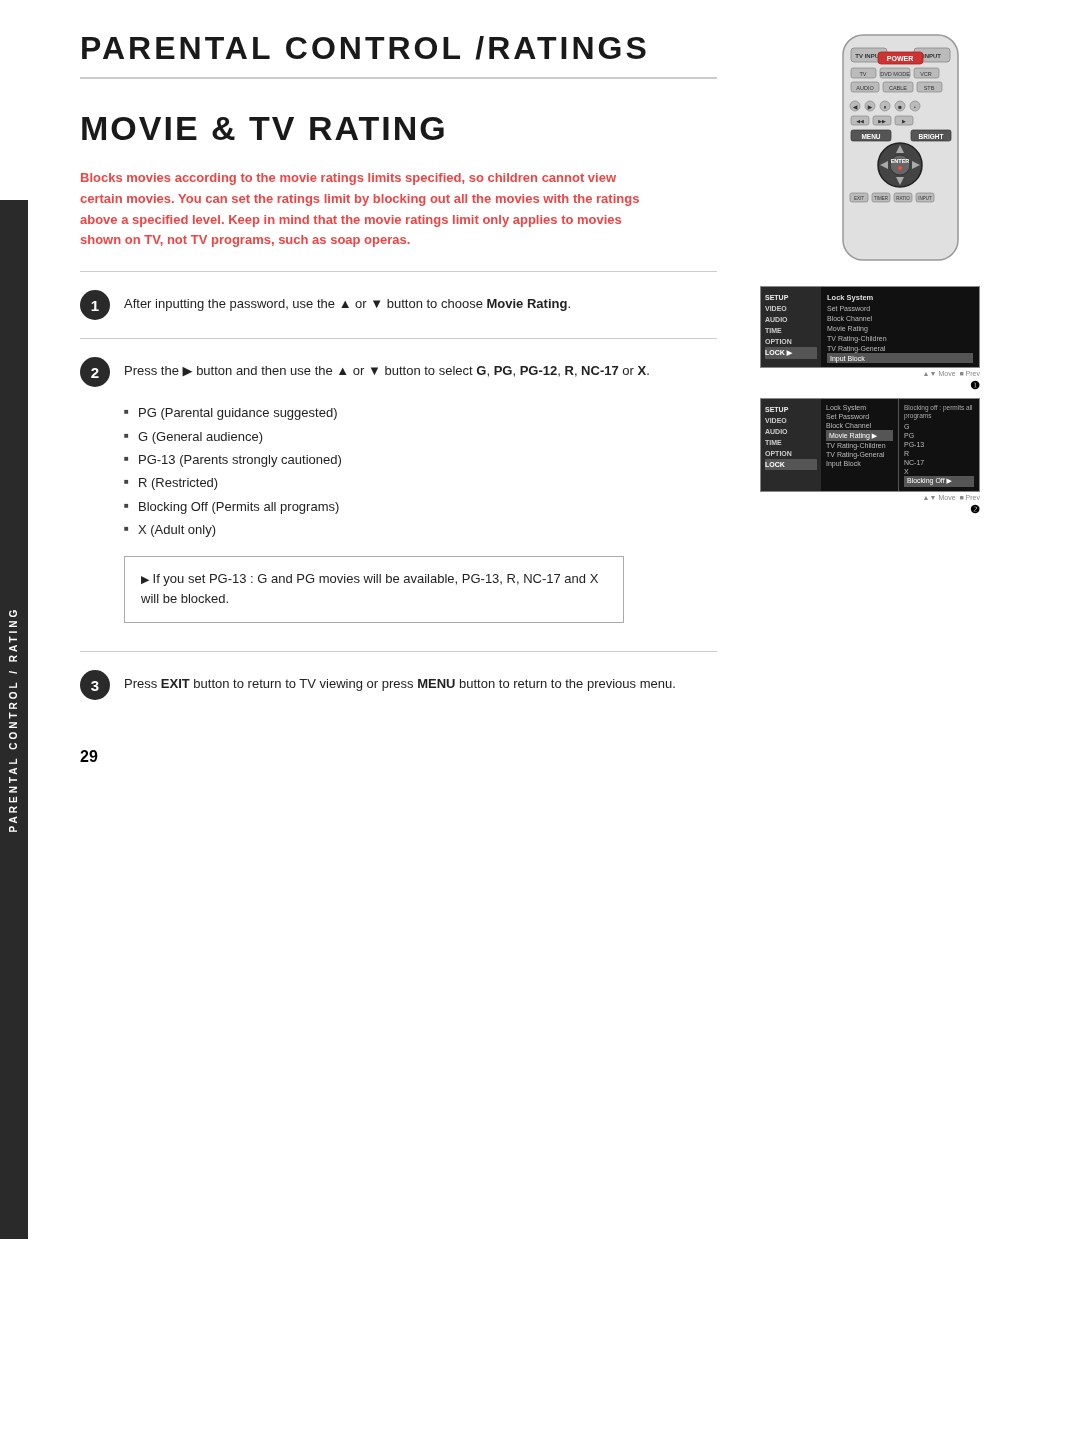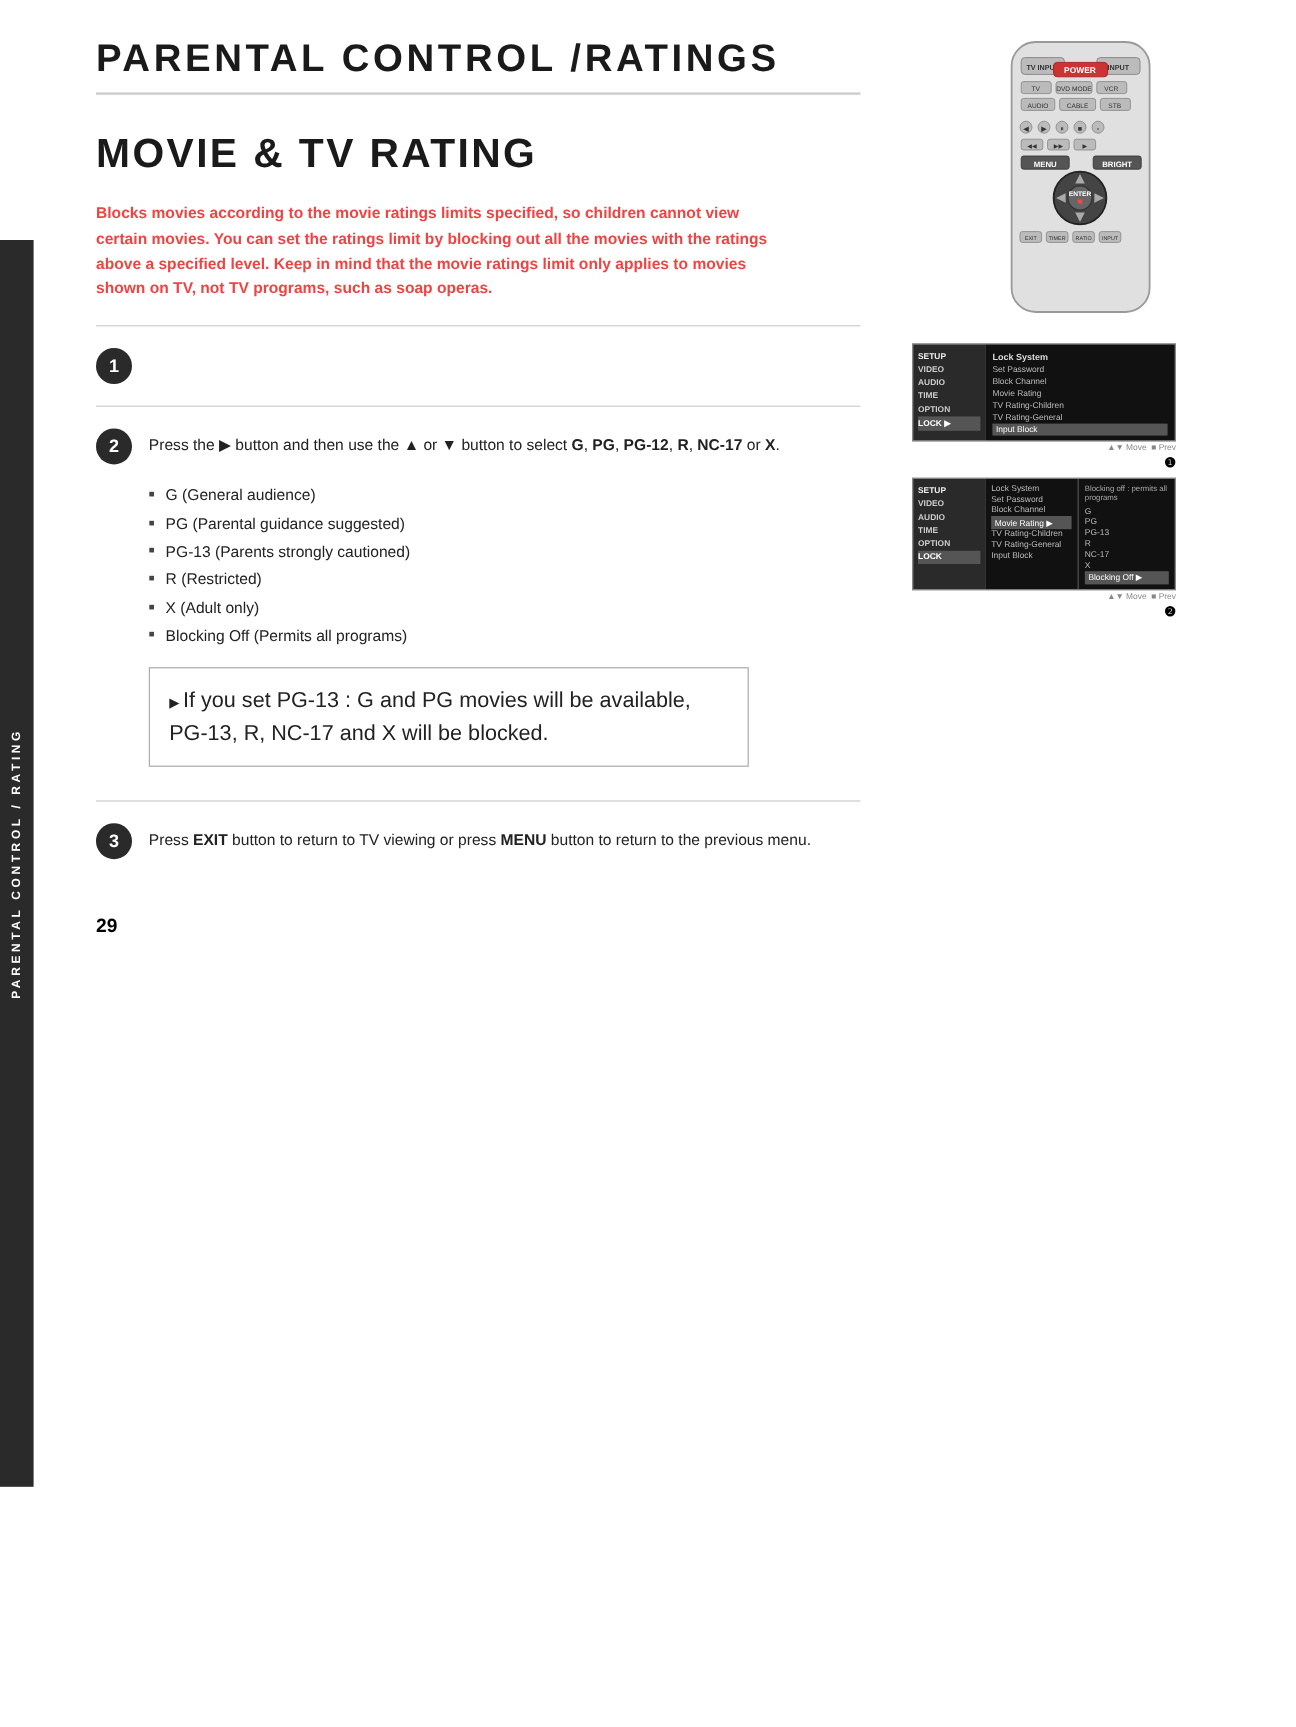--- a/index.html
+++ b/index.html
@@ -158,21 +158,21 @@
       left: 0;
       top: 4px;
       color: #444;
     }
 
     
     .info-box {
       border: 1px solid #aaa;
       padding: 12px 16px;
       margin: 10px 0 10px 44px;
-      font-size: 18px;
+      font-size: 13px;
       line-height: 1.6;
       color: #222;
       max-width: 500px;
     }
 
     .info-box::before {
       content: '▶ ';
       font-size: 11px;
     }
 
@@ -199,36 +199,37 @@
       <h1 class="page-title">PARENTAL CONTROL /RATINGS</h1>
 
       <h2 class="section-title">MOVIE &amp; TV RATING</h2>
 
 
       <p class="description-text">Blocks movies according to the movie ratings limits specified, so children cannot view certain movies. You can set the ratings limit by blocking out all the movies with the ratings above a specified level. Keep in mind that the movie ratings limit only applies to movies shown on TV, not TV programs, such as soap operas.</p>
 
       <div class="step-section">
         <div class="step-row">
           <div class="step-circle">1</div>
+          <p class="step-text">After inputting the password, use the ▲ or ▼ button to choose <strong>Movie Rating</strong>.</p>
         </div>
       </div>
 
       <div class="step-section">
         <div class="step-row">
           <div class="step-circle">2</div>
           <p class="step-text">Press the ▶ button and then use the ▲ or ▼ button to select <strong>G</strong>, <strong>PG</strong>, <strong>PG‑12</strong>, <strong>R</strong>, <strong>NC‑17</strong> or <strong>X</strong>.</p>
         </div>
 
         <ul class="bullet-list">
+          <li>PG (Parental guidance suggested)</li>
           <li>G (General audience)</li>
-          <li>PG (Parental guidance suggested)</li>
           <li>PG-13 (Parents strongly cautioned)</li>
           <li>R (Restricted)</li>
+          <li>Blocking Off (Permits all programs)</li>
           <li>X (Adult only)</li>
-          <li>Blocking Off (Permits all programs)</li>
         </ul>
 
         <div class="info-box">If you set PG-13 : G and PG movies will be available, PG-13, R, NC-17 and X will be blocked.</div>
       </div>
 
       <div class="step-section">
         <div class="step-row">
           <div class="step-circle">3</div>
           <p class="step-text">Press <strong>EXIT</strong> button to return to TV viewing or press <strong>MENU</strong> button to return to the previous menu.</p>
         </div>

